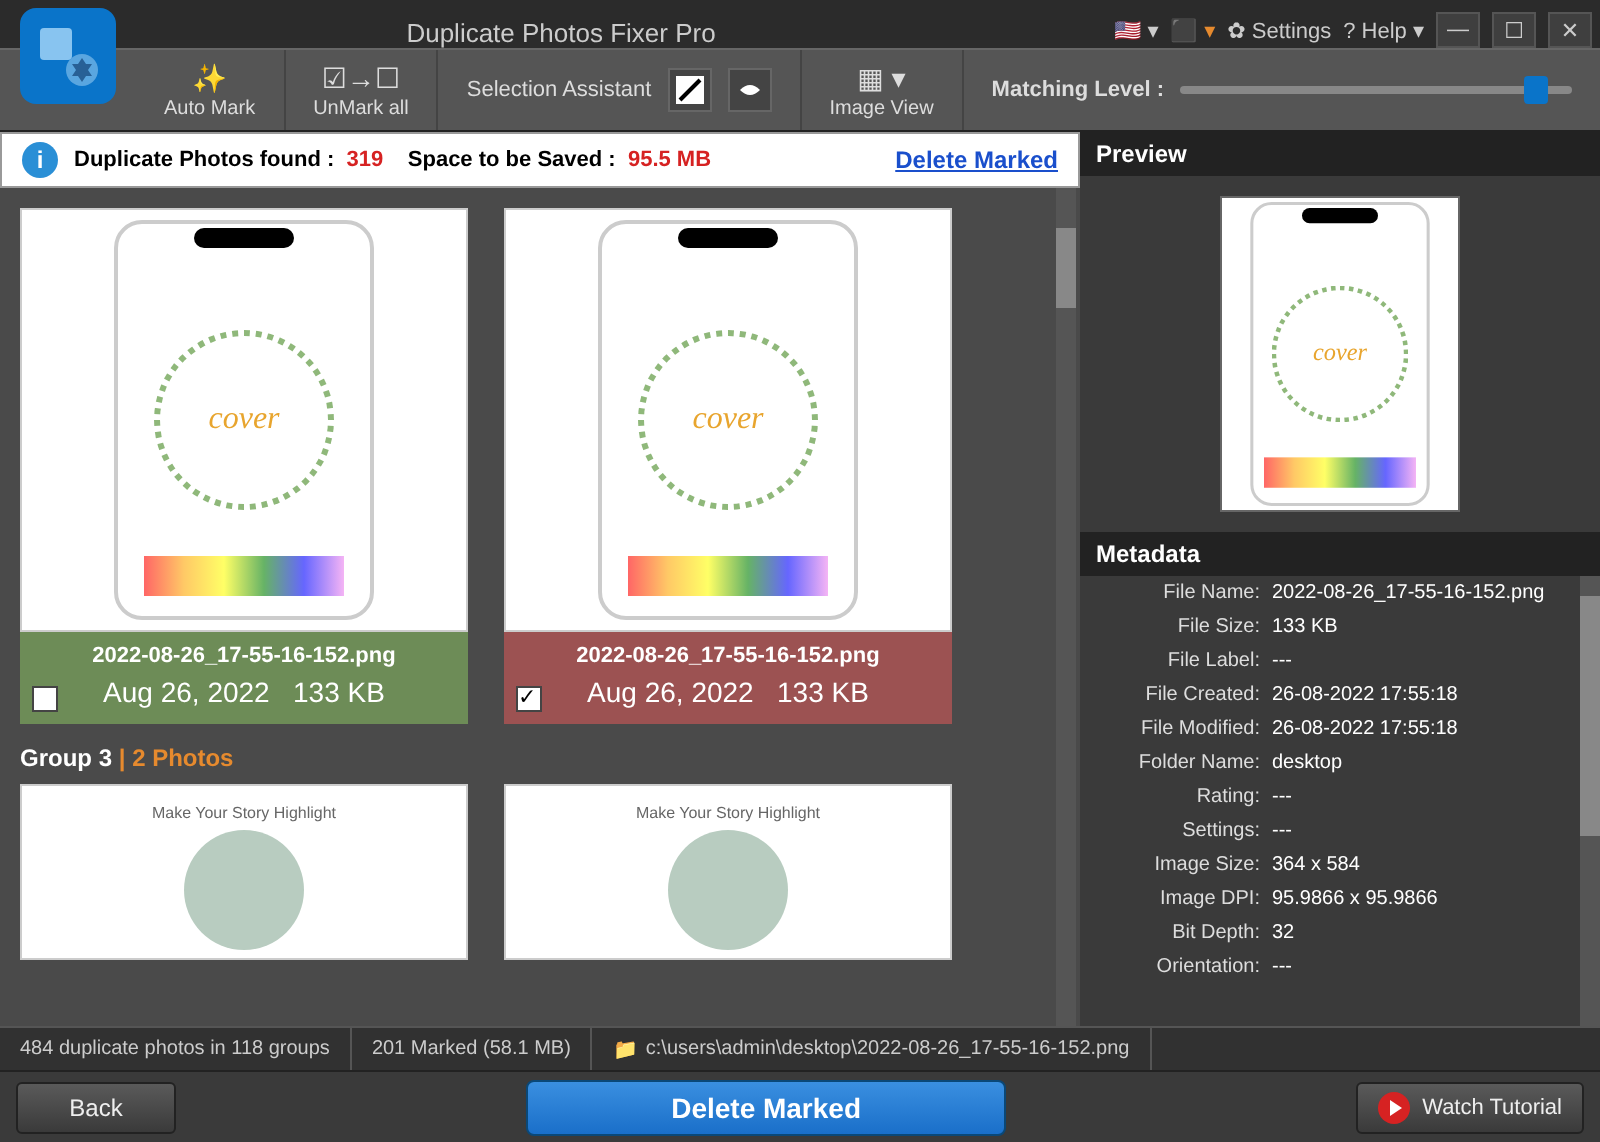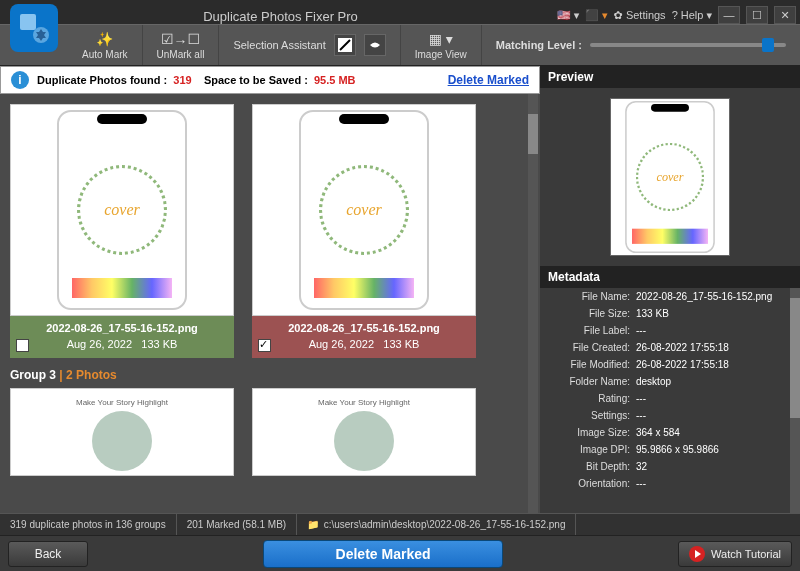--- a/index.html
+++ b/index.html
@@ -32,21 +32,21 @@
 .photoimg{height:212px;background:#fff;display:flex;align-items:center;justify-content:center;position:relative;border:1px solid #ccc;}
 .phone{width:130px;height:200px;background:#fff;border:2px solid #ccc;border-radius:14px;display:flex;flex-direction:column;align-items:center;justify-content:center;position:relative;}
 .phone .notch{position:absolute;top:2px;width:50px;height:10px;background:#000;border-radius:5px;}
 .phone .wreath{width:90px;height:90px;border:3px dotted #8fb87a;border-radius:50%;display:flex;align-items:center;justify-content:center;}
 .phone .wreath span{font-family:cursive;color:#e8a52e;font-size:16px;font-style:italic;}
 .phone .palette{position:absolute;bottom:10px;width:100px;height:20px;background:linear-gradient(90deg,red,orange,yellow,green,blue,violet);opacity:0.6;}
 .photometa{padding:6px 4px 8px 4px;text-align:center;position:relative;}
 .photometa.green{background:#6d8c57;}
 .photometa.red{background:#9c5252;}
 .photometa .fname{font-weight:bold;font-size:11px;}
-.photometa .fsub{font-size:11px;margin-top:4px;}
+.photometa .fsub{font-size:14px;margin-top:4px;}
 .photometa .chk{position:absolute;left:6px;bottom:6px;width:13px;height:13px;background:#fff;border:1px solid #444;cursor:pointer;}
 .photometa .chk.checked::after{content:"✓";color:#000;font-size:11px;position:absolute;left:0;top:-2px;}
 .groupheader{font-size:12px;font-weight:bold;color:#fff;margin:6px 0;}
 .groupheader .oc{color:#e68a2e;}
 .photorow2{display:flex;gap:18px;}
 .photocard2{width:224px;height:88px;background:#fff;border:1px solid #ccc;overflow:hidden;display:flex;align-items:center;justify-content:center;}
 .pc2in{width:180px;padding-top:4px;text-align:center;font-size:8px;color:#666;}
 .pc2in .circ{width:60px;height:60px;border-radius:50%;background:#b8ccc0;margin:4px auto 0;}
 .rightpane{width:260px;background:#383838;display:flex;flex-direction:column;}
 .panehead{background:#222;padding:4px 8px;font-weight:bold;font-size:12px;}
@@ -256,21 +256,21 @@
           </div>
         </div>
       <div class="mscroll">
           <div class="mt"></div>
         </div>
     </div>
   </div>
 </div>
 
 <div class="statusbar">
-  <div>319 duplicate photos in 136 groups</div>
+  <div>484 duplicate photos in 118 groups</div>
   <div>201 Marked (58.1 MB)</div>
   <div>
       <span>📁</span>
       <span>c:\users\admin\desktop\2022-08-26_17-55-16-152.png</span>
     </div>
 </div>
 
 <div class="bottombar">
   <div class="backbtn">Back</div>
   <div style="flex:1;display:flex;justify-content:center">

